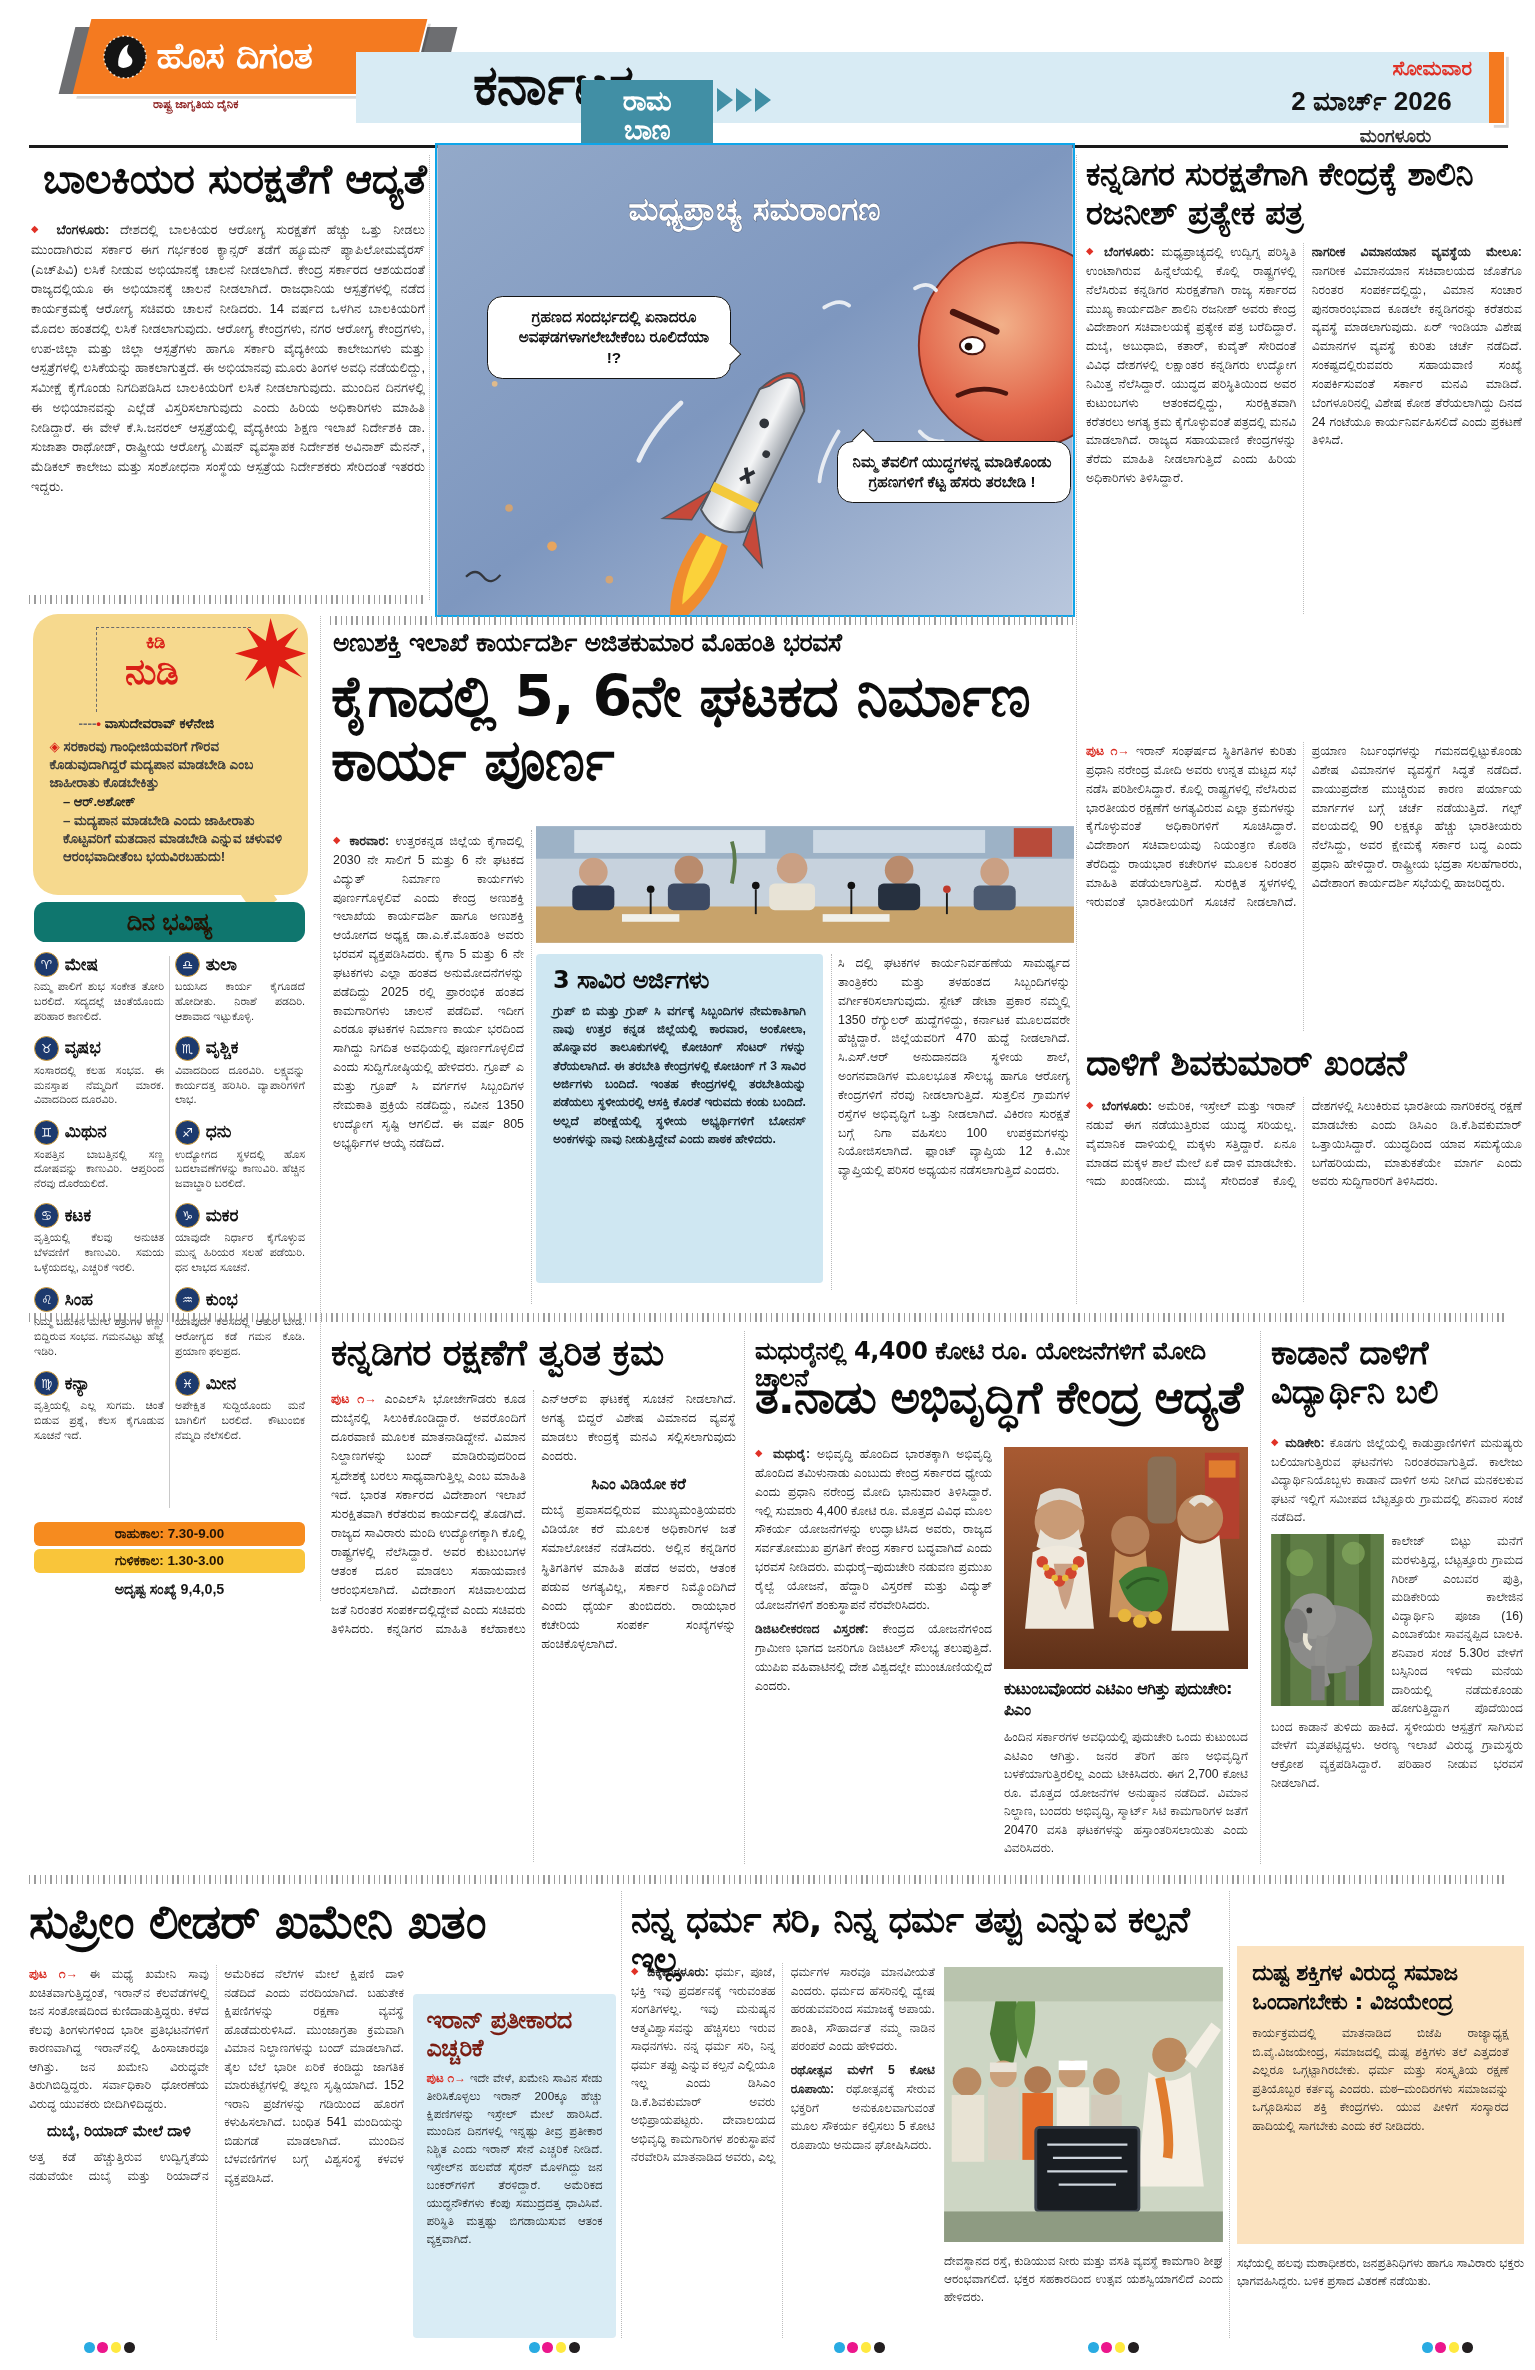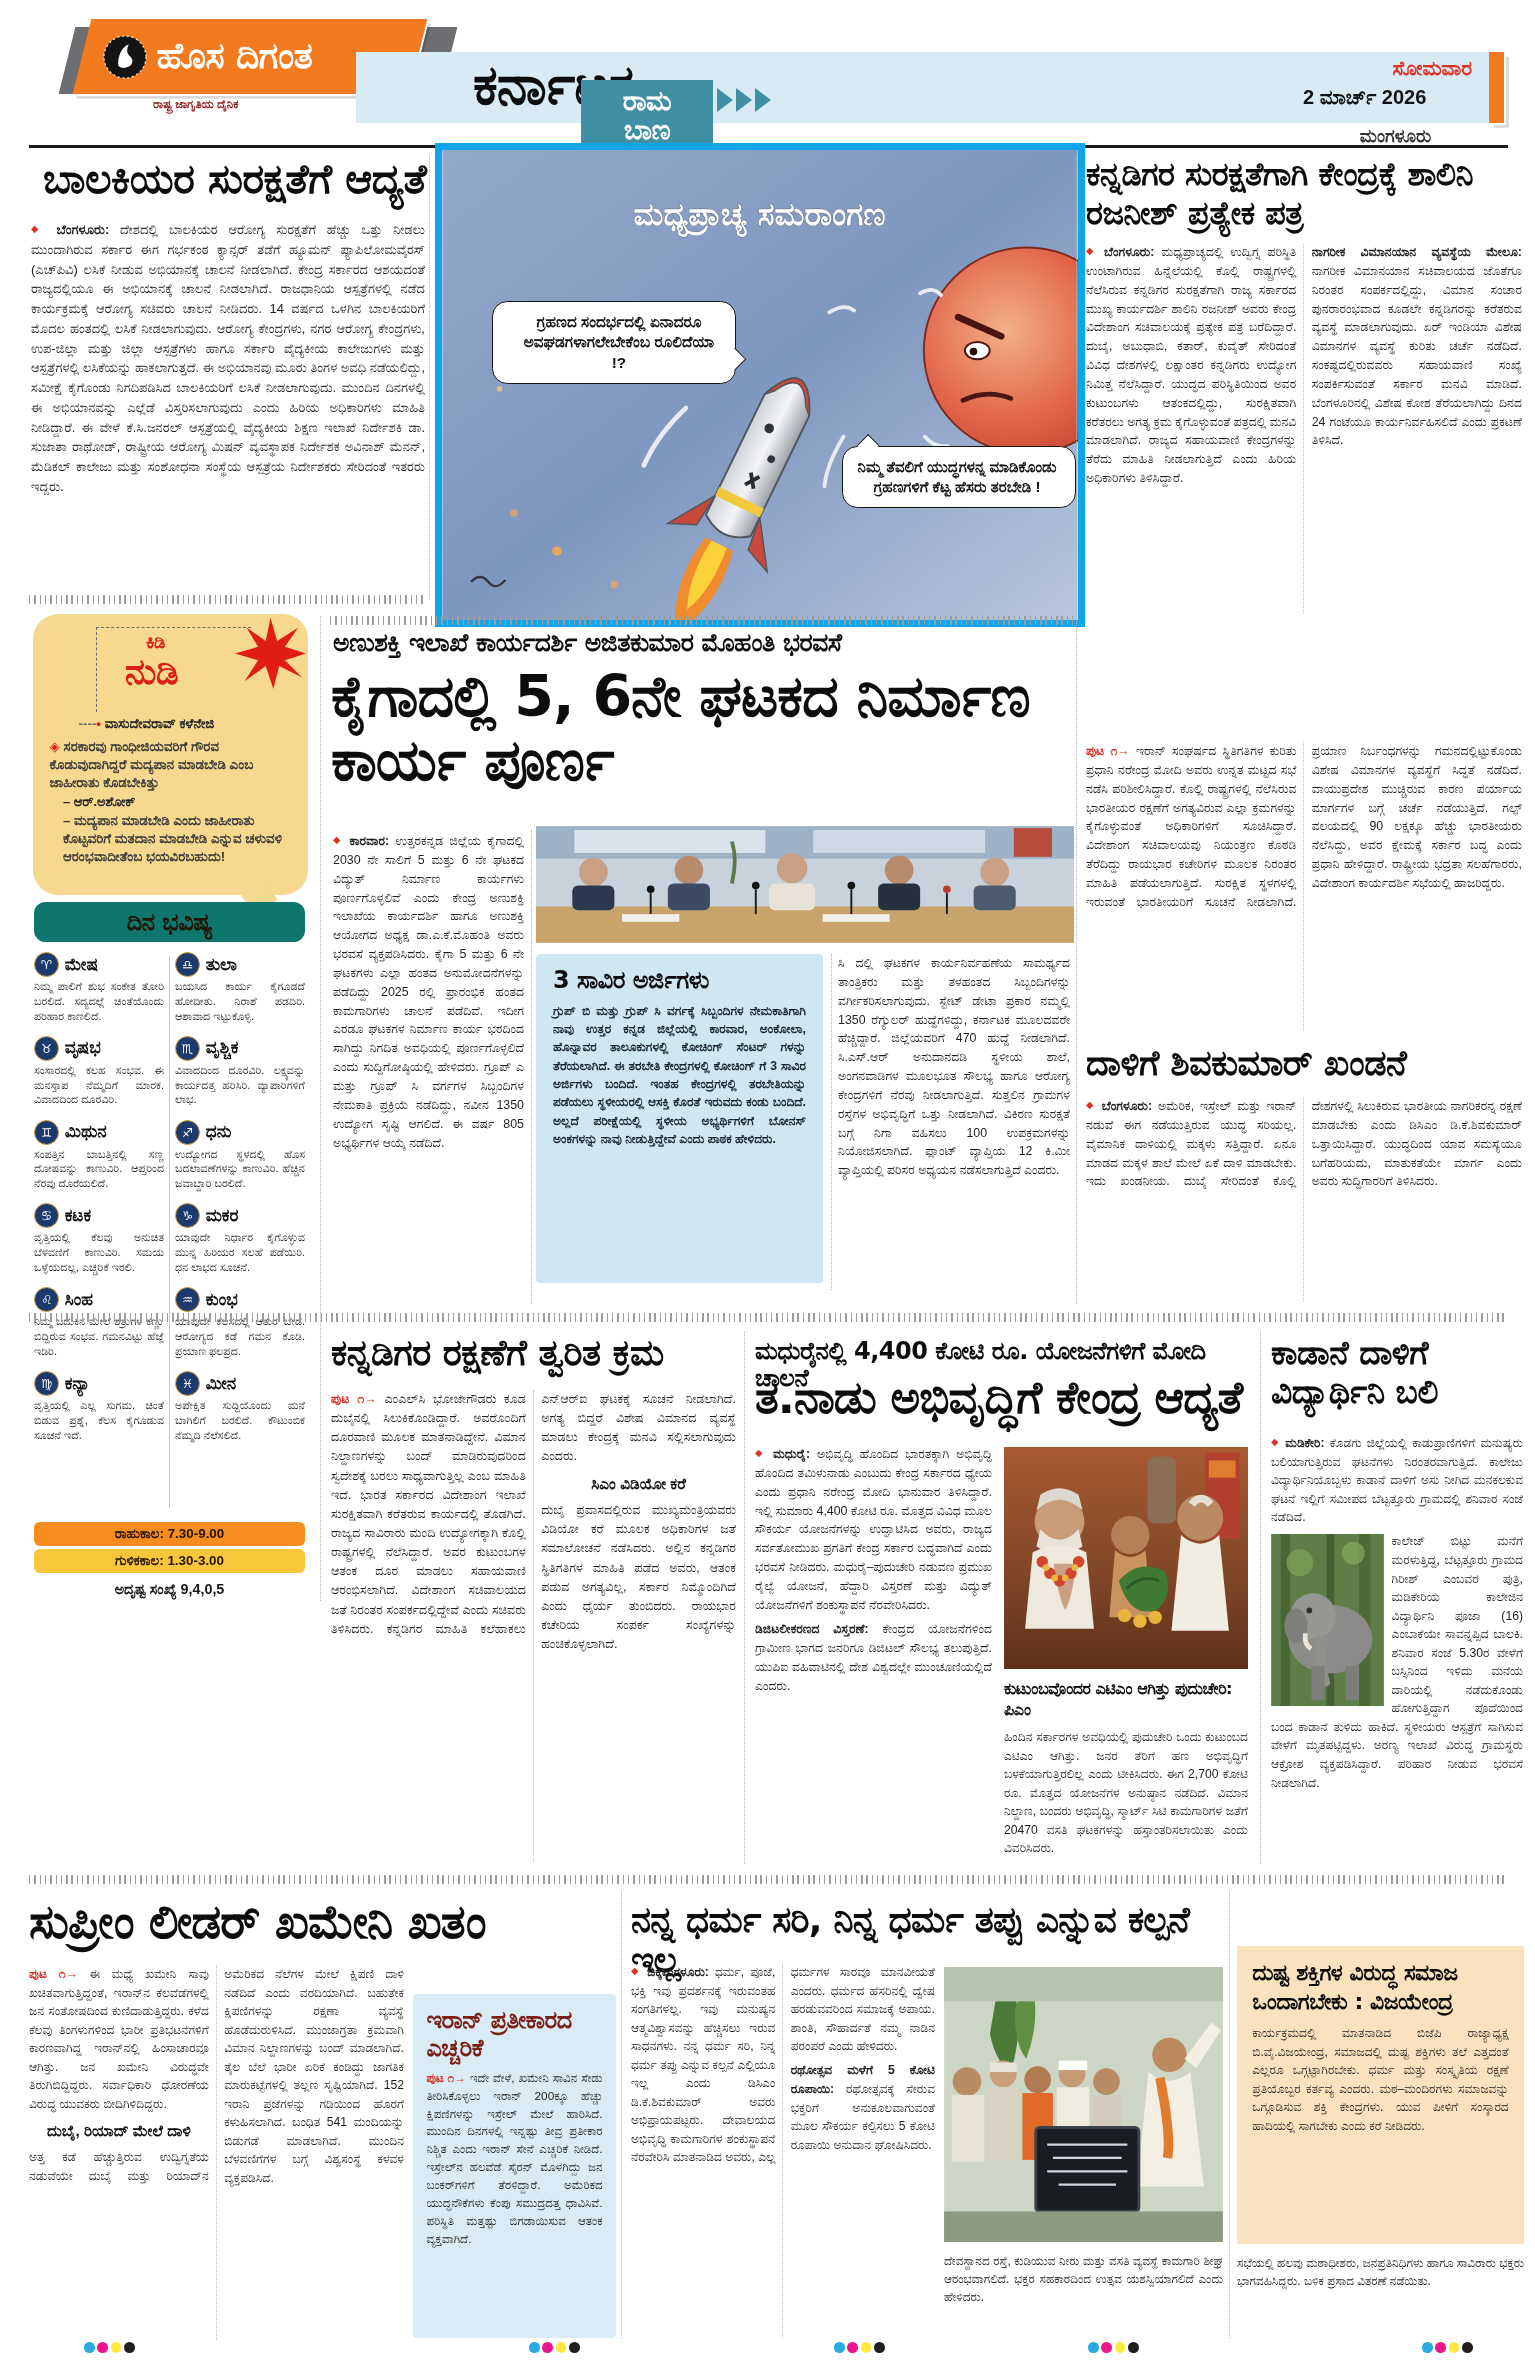--- a/index.html
+++ b/index.html
@@ -16,21 +16,21 @@
   .subh4{font-weight:900;text-align:center;font-size:15.3px;margin:5.7px 0;color:#111;}
   .vrule{position:absolute;width:0;border-left:1.9px dotted #b7b7b7;}
   .ticks{position:absolute;height:8.6px;background:repeating-linear-gradient(90deg,#9c9c9c 0 1.4px,transparent 1.4px 5.3px);}
   .skew{transform:skewX(-14deg);}
   .unskew{transform:skewX(14deg);}
   
   .mast-orange{background:#f47a20;box-shadow:1.9px 1.9px 0 #fff,4.8px 4.8px 0 rgba(0,0,0,.15);}
   .mast-gray{background:#6d6e71;}
   .band{background:#d8ebf4;}
   
-  .cframe{border:7px solid #0ea5e9;overflow:hidden;}
+  .cframe{border:2px solid #0ea5e9;overflow:hidden;}
   .bubble{position:absolute;background:#fff;border:1.9px solid #141414;border-radius:15.3px;
           padding:9.6px 11.5px;font-weight:700;text-align:center;color:#111;}
   .bubble:after{content:"";position:absolute;width:15.3px;height:15.3px;background:#fff;
           border-right:1.9px solid #141414;border-bottom:1.9px solid #141414;}
   .b1:after{right:-8.6px;top:60%;transform:rotate(-45deg);}
   .b2:after{left:17px;top:-9.6px;transform:rotate(-135deg);}
   .chev{width:0;height:0;border-top:12.4px solid transparent;border-bottom:12.4px solid transparent;border-left:16.3px solid #418fa5;display:inline-block;margin-right:2.9px;}
   
   .kidi{background:#f6d98e;border-radius:25px;}
   .kidi:after{content:"";position:absolute;right:36px;bottom:-15.3px;width:27px;height:27px;background:#f6d98e;transform:rotate(55deg);}
@@ -69,21 +69,21 @@
         <circle cx="23" cy="23" r="22" fill="none" stroke="#f6e9d8" stroke-width="1.4" stroke-dasharray="2 3"></circle>
       </svg>
       <span class="hd" style="font-size:36px;color:#fff;">ಹೊಸ ದಿಗಂತ</span>
     </div>
   </div>
   <div class="abs" style="left:153px;top:98px;font-size:11.5px;font-weight:800;color:#8a1b1b;">ರಾಷ್ಟ್ರ ಜಾಗೃತಿಯ ದೈನಿಕ</div>
 
   <div class="abs band" style="left:356px;top:52px;width:1134px;height:71px;"></div>
   <div class="abs hd" style="left:473px;top:55px;font-size:55px;letter-spacing:-1px;">ಕರ್ನಾಟಕ</div>
   <div class="abs" style="left:1271px;top:57px;width:201px;text-align:right;font-size:20px;font-weight:800;color:#e03126;">ಸೋಮವಾರ</div>
-  <div class="abs" style="left:1303px;top:86px;width:201px;text-align:left;font-size:20px;font-weight:800;color:#141414;">2 ಮಾರ್ಚ್ 2026</div>
+  <div class="abs" style="left:1271px;top:86px;width:201px;text-align:center;font-size:26px;font-weight:800;color:#141414;">2 ಮಾರ್ಚ್ 2026</div>
   <div class="abs mast-orange" style="left:1489px;top:52px;width:15.3px;height:71px;"></div>
   <div class="abs" style="left:1319px;top:126px;width:153px;text-align:center;font-size:18px;font-weight:800;color:#333;">ಮಂಗಳೂರು</div>
   <div class="abs" style="left:29px;top:145px;width:1479px;height:2.9px;background:#1a1a1a;"></div>
 
   <div class="abs hd" style="left:31px;top:157px;width:396px;font-size:41px;margin-left:12px;">ಬಾಲಕಿಯರ ಸುರಕ್ಷತೆಗೆ ಆದ್ಯತೆ</div>
   <div class="abs bt" style="left:31px;top:220px;width:394px;height:367px;">
     <p><span class="dm">◆</span>
        <span class="dl">ಬೆಂಗಳೂರು:</span>
        <span>ದೇಶದಲ್ಲಿ ಬಾಲಕಿಯರ ಆರೋಗ್ಯ ಸುರಕ್ಷತೆಗೆ ಹೆಚ್ಚು ಒತ್ತು ನೀಡಲು ಮುಂದಾಗಿರುವ ಸರ್ಕಾರ ಈಗ ಗರ್ಭಕಂಠ ಕ್ಯಾನ್ಸರ್ ತಡೆಗೆ ಹ್ಯೂಮನ್ ಪ್ಯಾಪಿಲೋಮವೈರಸ್ (ಎಚ್‌ಪಿವಿ) ಲಸಿಕೆ ನೀಡುವ ಅಭಿಯಾನಕ್ಕೆ ಚಾಲನೆ ನೀಡಲಾಗಿದೆ. ಕೇಂದ್ರ ಸರ್ಕಾರದ ಆಶಯದಂತೆ ರಾಜ್ಯದಲ್ಲಿಯೂ ಈ ಅಭಿಯಾನಕ್ಕೆ ಚಾಲನೆ ನೀಡಲಾಗಿದೆ. ರಾಜಧಾನಿಯ ಆಸ್ಪತ್ರೆಗಳಲ್ಲಿ ನಡೆದ ಕಾರ್ಯಕ್ರಮಕ್ಕೆ ಆರೋಗ್ಯ ಸಚಿವರು ಚಾಲನೆ ನೀಡಿದರು. 14 ವರ್ಷದ ಒಳಗಿನ ಬಾಲಕಿಯರಿಗೆ ಮೊದಲ ಹಂತದಲ್ಲಿ ಲಸಿಕೆ ನೀಡಲಾಗುವುದು. ಆರೋಗ್ಯ ಕೇಂದ್ರಗಳು, ನಗರ ಆರೋಗ್ಯ ಕೇಂದ್ರಗಳು, ಉಪ-ಜಿಲ್ಲಾ ಮತ್ತು ಜಿಲ್ಲಾ ಆಸ್ಪತ್ರೆಗಳು ಹಾಗೂ ಸರ್ಕಾರಿ ವೈದ್ಯಕೀಯ ಕಾಲೇಜುಗಳು ಮತ್ತು ಆಸ್ಪತ್ರೆಗಳಲ್ಲಿ ಲಸಿಕೆಯನ್ನು ಹಾಕಲಾಗುತ್ತದೆ. ಈ ಅಭಿಯಾನವು ಮೂರು ತಿಂಗಳ ಅವಧಿ ನಡೆಯಲಿದ್ದು, ಸಮೀಕ್ಷೆ ಕೈಗೊಂಡು ನಿಗದಿಪಡಿಸಿದ ಬಾಲಕಿಯರಿಗೆ ಲಸಿಕೆ ನೀಡಲಾಗುವುದು. ಮುಂದಿನ ದಿನಗಳಲ್ಲಿ ಈ ಅಭಿಯಾನವನ್ನು ಎಲ್ಲೆಡೆ ವಿಸ್ತರಿಸಲಾಗುವುದು ಎಂದು ಹಿರಿಯ ಅಧಿಕಾರಿಗಳು ಮಾಹಿತಿ ನೀಡಿದ್ದಾರೆ. ಈ ವೇಳೆ ಕೆ.ಸಿ.ಜನರಲ್ ಆಸ್ಪತ್ರೆಯಲ್ಲಿ ವೈದ್ಯಕೀಯ ಶಿಕ್ಷಣ ಇಲಾಖೆ ನಿರ್ದೇಶಕಿ ಡಾ. ಸುಜಾತಾ ರಾಥೋಡ್, ರಾಷ್ಟ್ರೀಯ ಆರೋಗ್ಯ ಮಿಷನ್ ವ್ಯವಸ್ಥಾಪಕ ನಿರ್ದೇಶಕ ಅವಿನಾಶ್ ಮೆನನ್, ಮೆಡಿಕಲ್ ಕಾಲೇಜು ಮತ್ತು ಸಂಶೋಧನಾ ಸಂಸ್ಥೆಯ ಆಸ್ಪತ್ರೆಯ ನಿರ್ದೇಶಕರು ಸೇರಿದಂತೆ ಇತರರು ಇದ್ದರು.</span></p>
   </div>

